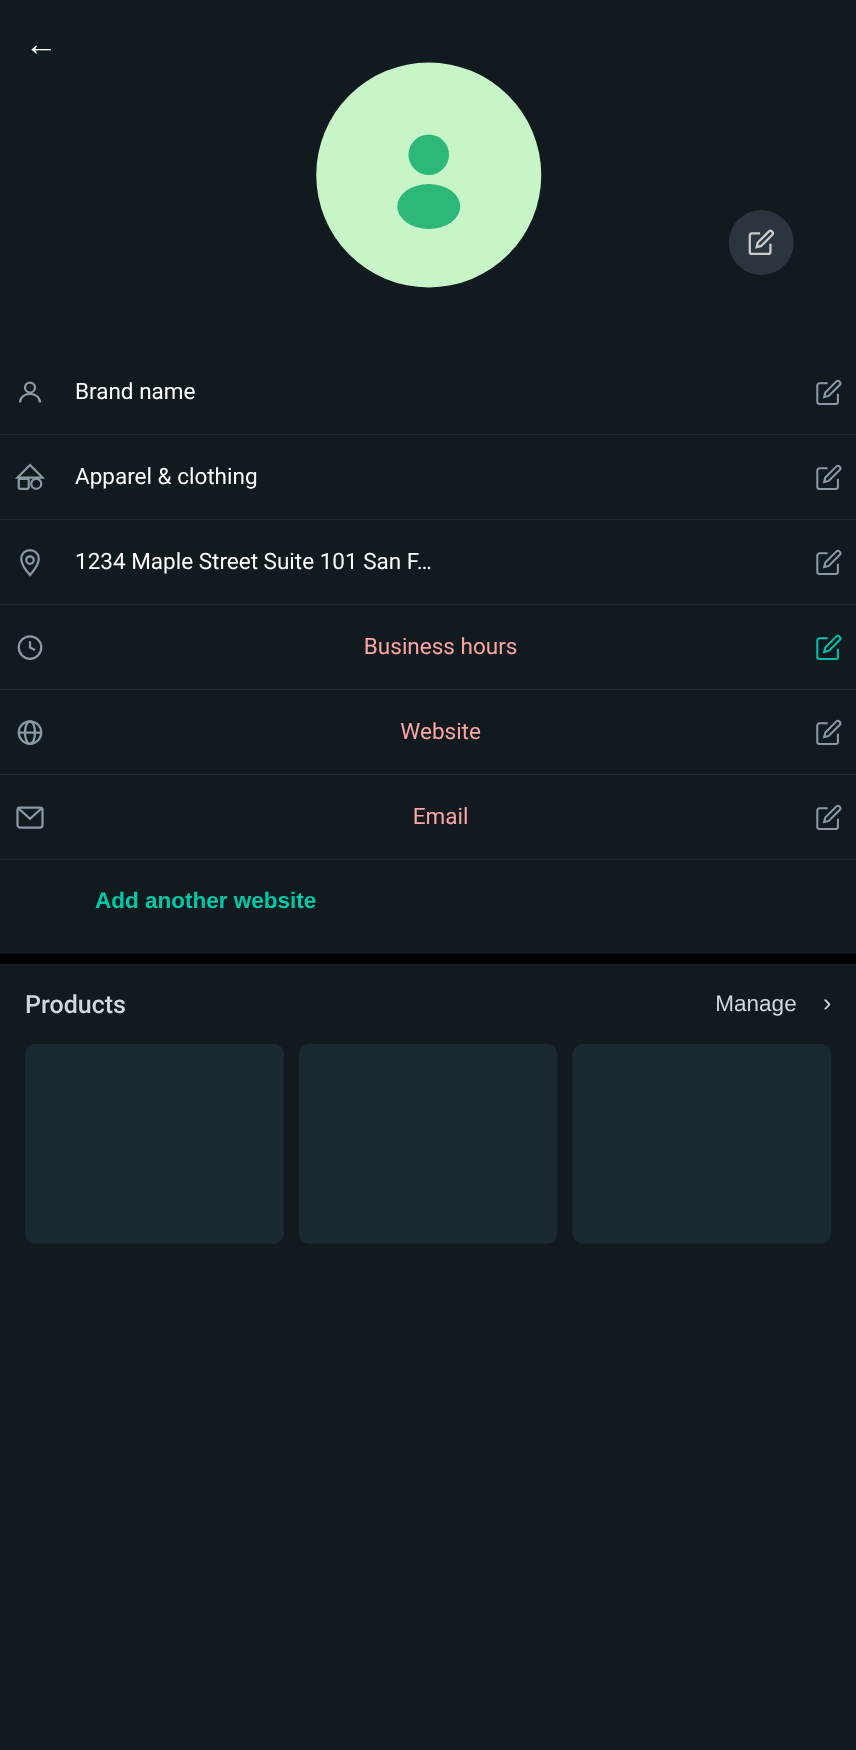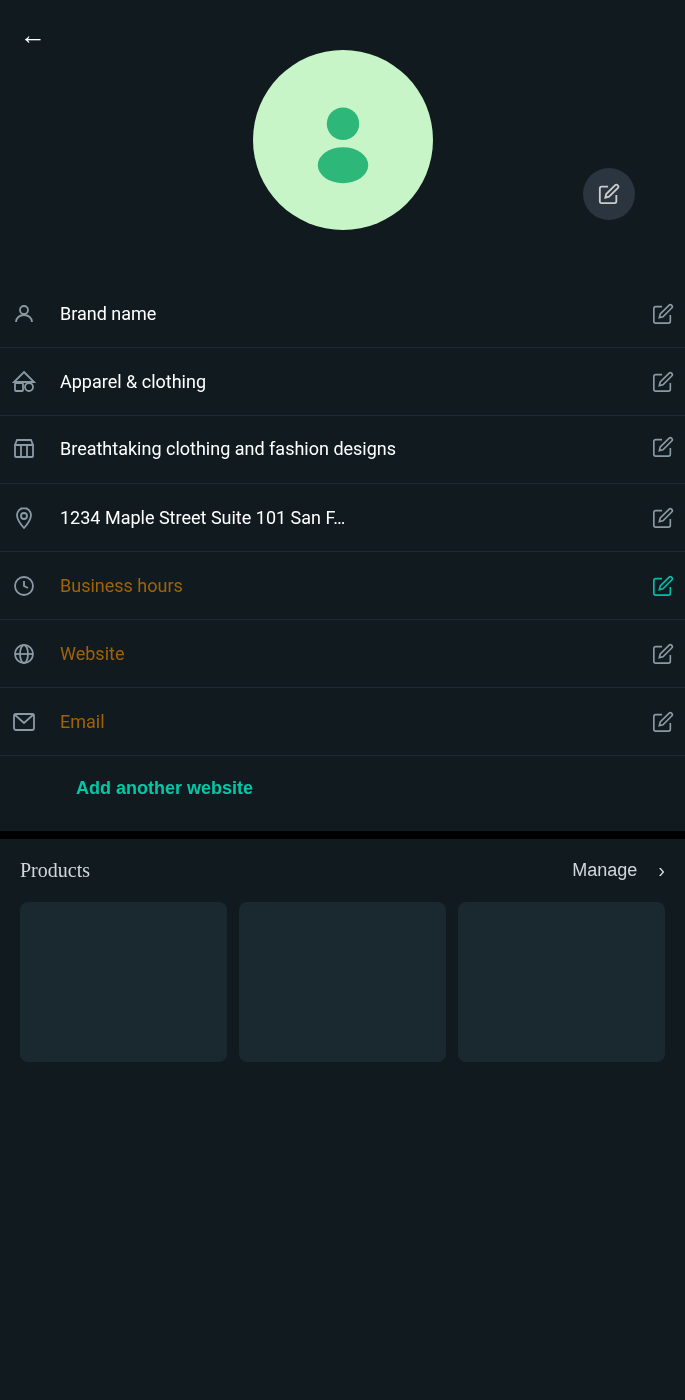--- a/index.html
+++ b/index.html
@@ -112,21 +112,22 @@
     }
 
     .row-text {
       flex: 1;
       font-size: 18px;
       color: #ffffff;
       line-height: 1.4;
     }
 
     .row-text.muted {
-      color: #a16207;
+      color: #fca5a5;
+      text-align: center;
     }
 
     .row-edit {
       width: 36px;
       display: flex;
       align-items: center;
       justify-content: center;
       color: #8a9aa5;
       cursor: pointer;
     }
@@ -170,21 +171,20 @@
       display: flex;
       align-items: center;
       justify-content: space-between;
       margin-bottom: 20px;
     }
 
     .products-title {
       font-size: 20px;
       font-weight: 500;
       color: #d0d8dd;
-      font-family: Liberation Serif, serif;
     }
 
     .manage-link {
       display: flex;
       align-items: center;
       font-size: 18px;
       color: #d0d8dd;
       cursor: pointer;
       background: none;
       border: none;
@@ -264,37 +264,20 @@
     </div>
     <span class="row-text">Apparel &amp; clothing</span>
     <div class="row-edit">
       <svg viewBox="0 0 24 24">
           <path d="M11 4H4a2 2 0 0 0-2 2v14a2 2 0 0 0 2 2h14a2 2 0 0 0 2-2v-7"></path>
           <path d="M18.5 2.5a2.121 2.121 0 0 1 3 3L12 15l-4 1 1-4 9.5-9.5z"></path>
         </svg>
     </div>
   </div>
 
-  <div class="info-row tall">
-    <div class="row-icon">
-      <svg viewBox="0 0 24 24">
-          <path d="M3 9h18v11a1 1 0 0 1-1 1H4a1 1 0 0 1-1-1V9z"></path>
-          <path d="M3 9l2-5h14l2 5"></path>
-          <line x1="9" y1="9" x2="9" y2="20"></line>
-          <line x1="15" y1="9" x2="15" y2="20"></line>
-        </svg>
-    </div>
-    <span class="row-text">Breathtaking clothing and fashion designs</span>
-    <div class="row-edit">
-      <svg viewBox="0 0 24 24">
-          <path d="M11 4H4a2 2 0 0 0-2 2v14a2 2 0 0 0 2 2h14a2 2 0 0 0 2-2v-7"></path>
-          <path d="M18.5 2.5a2.121 2.121 0 0 1 3 3L12 15l-4 1 1-4 9.5-9.5z"></path>
-        </svg>
-    </div>
-  </div>
 
   <div class="info-row">
     <div class="row-icon">
       <svg viewBox="0 0 24 24">
           <circle cx="12" cy="10" r="3"></circle>
           <path d="M12 2C8.13 2 5 5.13 5 9c0 5.25 7 13 7 13s7-7.75 7-13c0-3.87-3.13-7-7-7z"></path>
         </svg>
     </div>
     <span class="row-text">1234 Maple Street Suite 101 San F…</span>
     <div class="row-edit">

